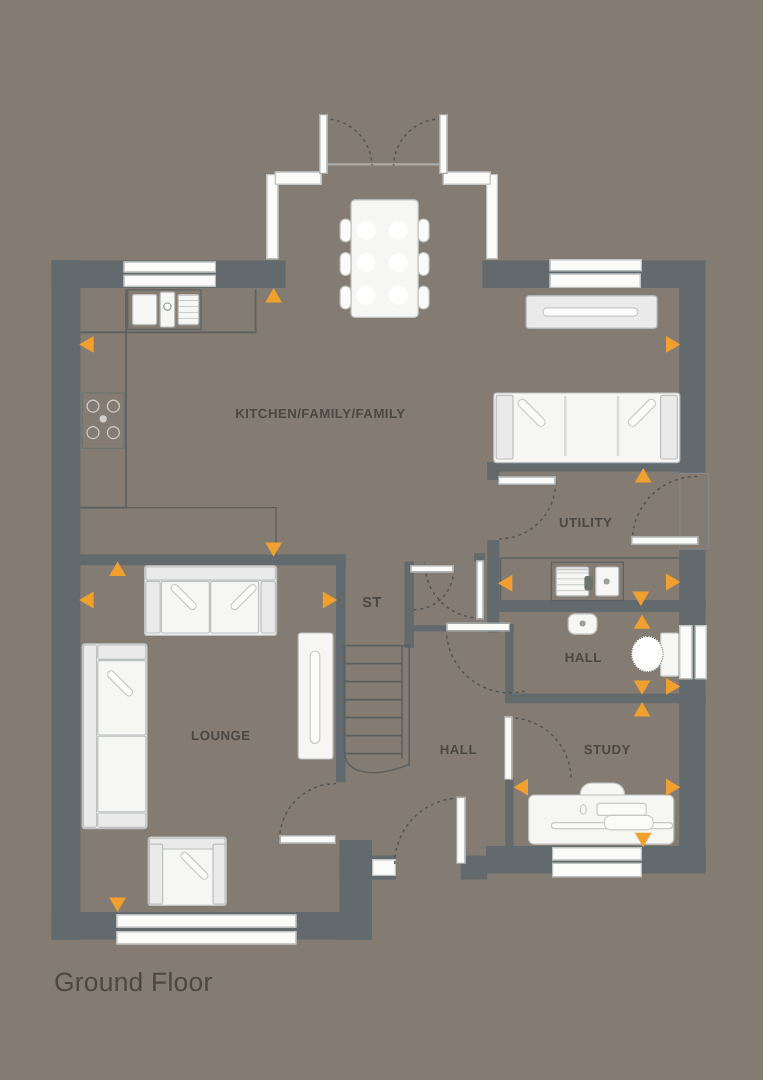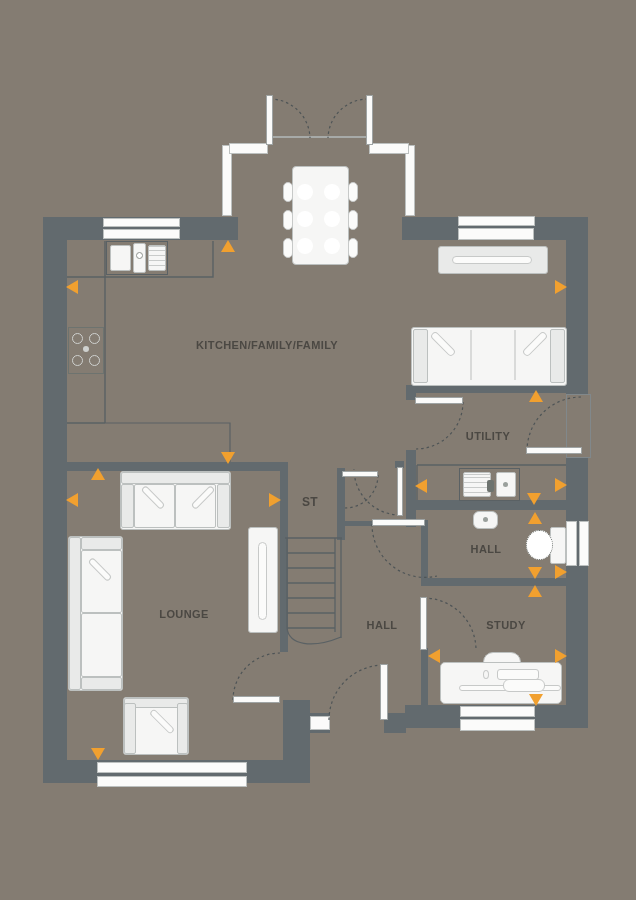--- a/index.html
+++ b/index.html
@@ -213,14 +213,15 @@
   <div class="tri t-down" style="left:529px;top:694px;"></div>
 
   <div class="room-label" style="left:267px;top:345px;">KITCHEN/FAMILY/FAMILY</div>
   <div class="room-label" style="left:488px;top:436px;">UTILITY</div>
   <div class="room-label" style="left:310px;top:502px;font-size:12px;">ST</div>
   <div class="room-label" style="left:486px;top:549px;">HALL</div>
   <div class="room-label" style="left:184px;top:614px;">LOUNGE</div>
   <div class="room-label" style="left:382px;top:625px;">HALL</div>
   <div class="room-label" style="left:506px;top:625px;">STUDY</div>
 
+  <div class="plan-title" style="left:45px;top:806px;">Ground Floor</div>
 
 </div>
 
 </body></html>

